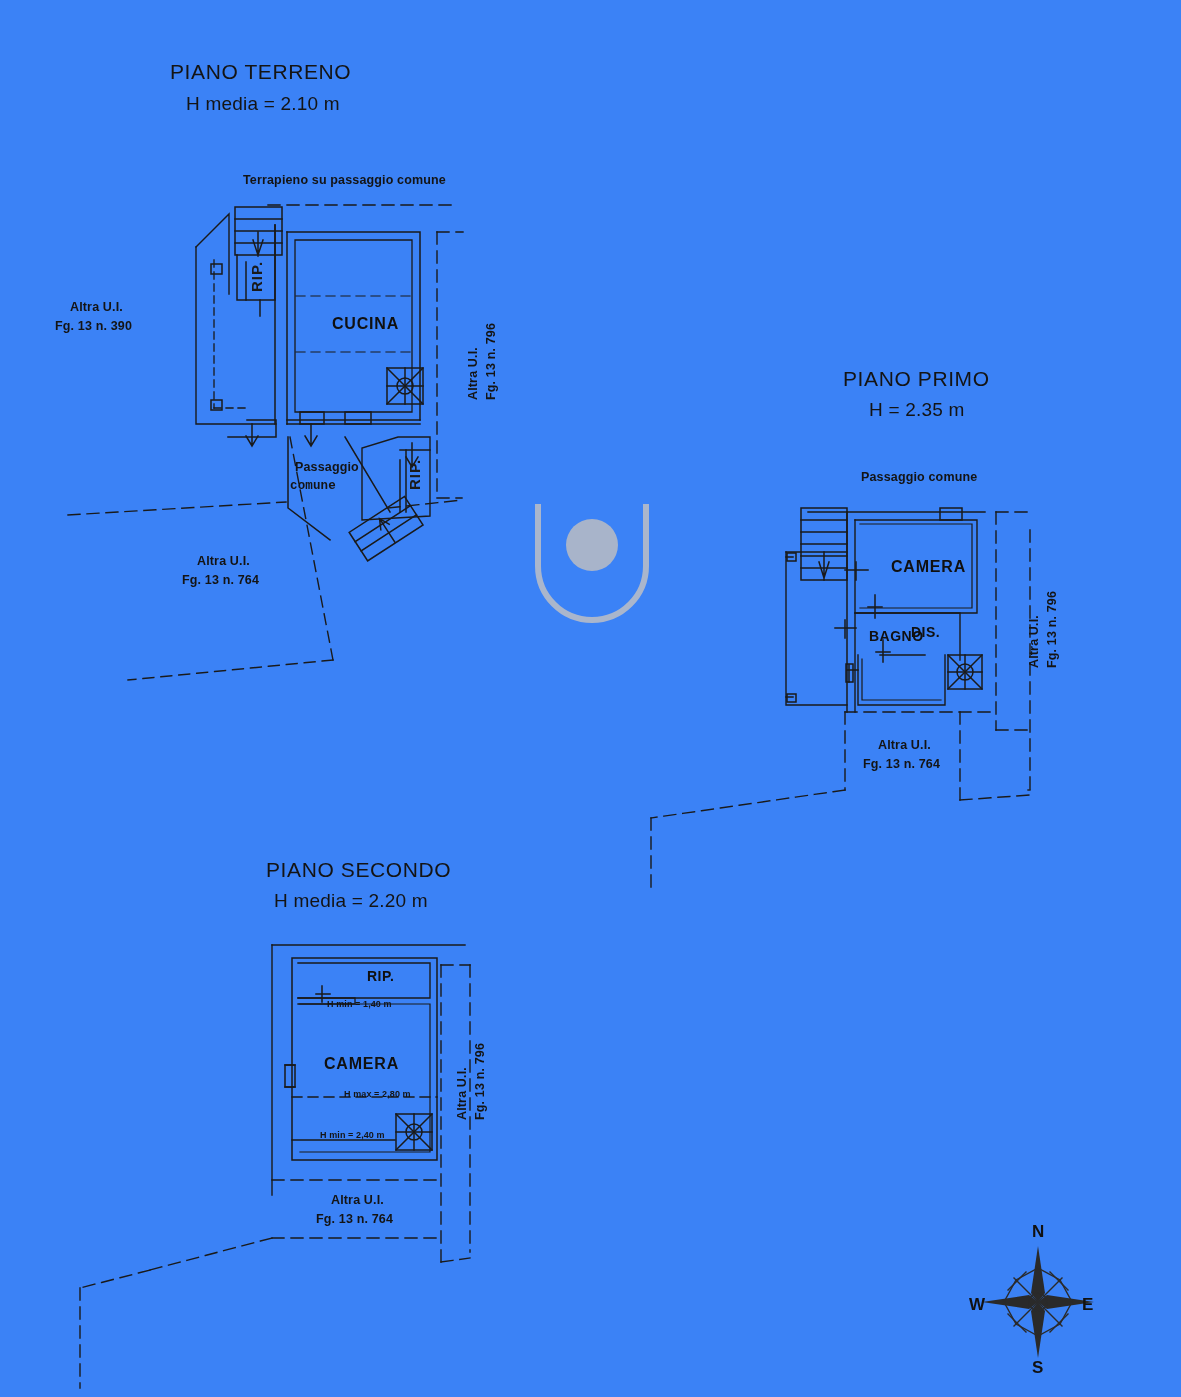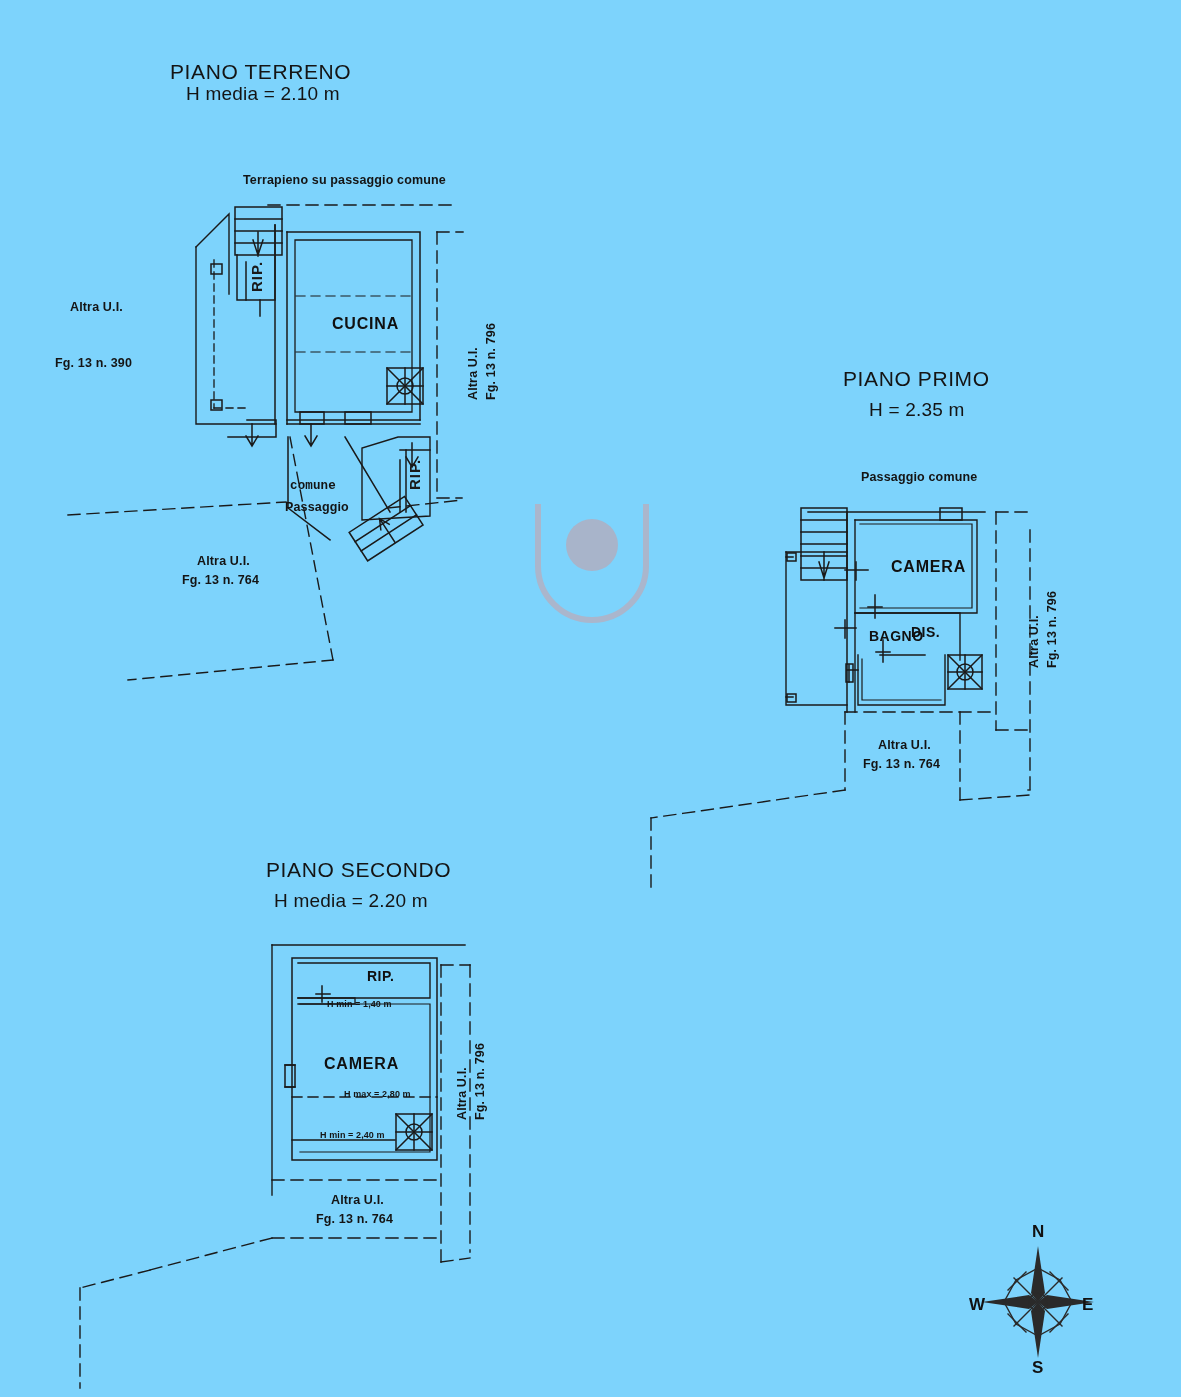--- a/index.html
+++ b/index.html
@@ -9,21 +9,21 @@
     background: #ffffff;
   }
   body {
     font-family: "Liberation Sans", sans-serif;
     color: #1a1a1a;
   }
   #sheet {
     position: relative;
     width: 1181px;
     height: 1397px;
-    background: #7dd3fc;
+    background: #3b82f6;
     overflow: hidden;
   }
   svg.plan-layer {
     position: absolute;
     left: 0;
     top: 0;
     width: 1181px;
     height: 1397px;
     pointer-events: none;
   }
@@ -278,35 +278,35 @@
           <polygon points="0,-34 22,-22 34,0 22,22 0,34 -22,22 -34,0 -22,-22"></polygon>
           <path d="M-24,-24 L24,24 M24,-24 L-24,24"></path>
           <circle cx="0" cy="0" r="9"></circle>
           <path d="M-30,-12 L-12,-30 M30,-12 L12,-30 M-30,12 L-12,30 M30,12 L12,30"></path>
         </g>
       </g>
     </g>
   </svg>
 
   <div class="lbl floor-title" style="left:170px; top:60px;">PIANO TERRENO</div>
-  <div class="lbl floor-height" style="left:186px; top:83px;">H media = 2.10 m</div>
+  <div class="lbl floor-height" style="left:186px; top:93px;">H media = 2.10 m</div>
 
   <div class="lbl note" style="left:243px; top:173px;">Terrapieno su passaggio comune</div>
 
   <div class="lbl room-label" style="left:332px; top:315px;">CUCINA</div>
 
   <div class="lbl rot-rip" style="left:248px; top:292px;">RIP.</div>
 
   <div class="lbl rot-rip" style="left:406px; top:490px;">RIP.</div>
 
-  <div class="lbl note" style="left:285px; top:460px;margin-top:40px;">Passaggio</div>
+  <div class="lbl note" style="left:295px; top:460px;">Passaggio</div>
   <div class="lbl note" style="left:290px; top:479px;font-family:Liberation Mono, monospace;">comune</div>
 
   <div class="lbl note" style="left:70px; top:300px;">Altra U.I.</div>
-  <div class="lbl note" style="left:55px; top:319px;margin-top:37px;">Fg. 13 n. 390</div>
+  <div class="lbl note" style="left:55px; top:319px;">Fg. 13 n. 390</div>
 
   <div class="lbl note vert" style="left:466px; top:400px;">Altra U.I.</div>
   <div class="lbl note vert" style="left:484px; top:400px;">Fg. 13 n. 796</div>
 
   <div class="lbl note" style="left:197px; top:554px;">Altra U.I.</div>
   <div class="lbl note" style="left:182px; top:573px;">Fg. 13 n. 764</div>
 
   <div class="lbl floor-title" style="left:843px; top:367px;text-align:center;">PIANO PRIMO</div>
   <div class="lbl floor-height" style="left:869px; top:399px;">H = 2.35 m</div>
 

